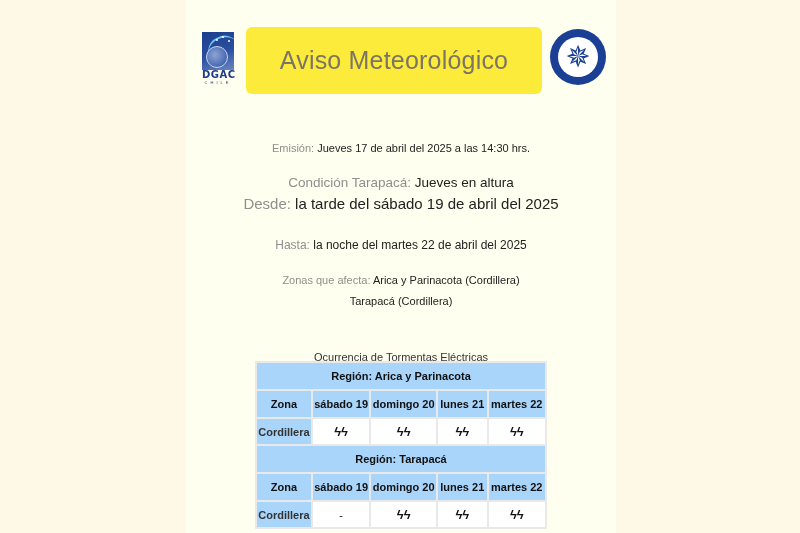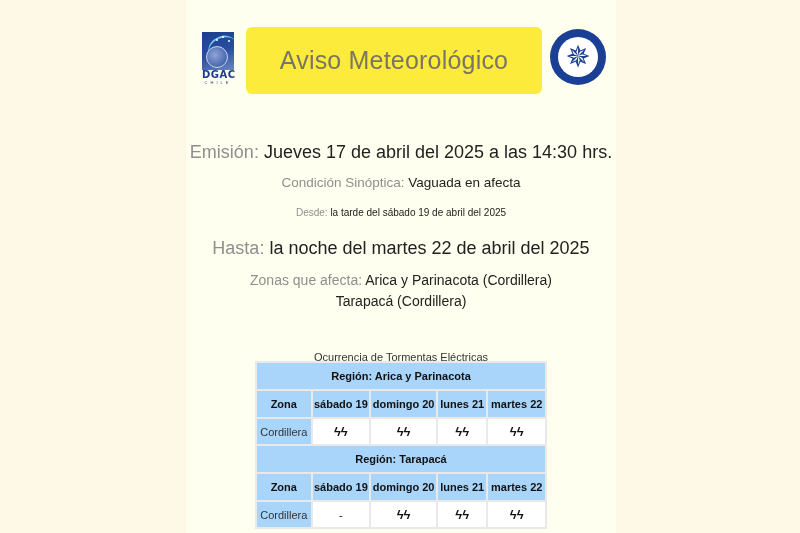--- a/index.html
+++ b/index.html
@@ -100,25 +100,25 @@
       text-align: center;
       white-space: nowrap;
     }
     .label { color: #8f8f8f; }
     .value { color: #222222; }
     .codigo { top: 85px; font-size: 13px; }
     .title {
       top: 106px; font-size: 22px; color: #111111;
     }
     .title .bolt { font-size: 18px; margin-right: 10px; font-weight: bold; }
-    .emision { top: 142px; font-size: 18px; }
+    .emision { top: 142px; font-size: 11px; }
     .condicion { top: 175px; font-size: 13.5px; }
-    .desde { top: 207px; font-size: 10px; }
-    .hasta { top: 238px; font-size: 18px; }
-    .zonas { top: 270px; font-size: 14px; line-height: 21px; }
+    .desde { top: 195px; font-size: 15px; }
+    .hasta { top: 238px; font-size: 12px; }
+    .zonas { top: 270px; font-size: 11px; line-height: 21px; }
     .table-caption {
       top: 351px; font-size: 11px; color: #333333;
     }
     .alert-table {
       position: absolute;
       left: 69px; top: 361px;
       width: 292px;
       border-collapse: collapse;
       font-size: 11px;
       background: #0f172a;
@@ -142,21 +142,21 @@
       font-weight: bold;
     }
     .alert-table .data-row td {
       height: 25px;
       background: #ffffff;
       color: #111111;
     }
     .alert-table .data-row td.zone {
       background: #a9d5fb;
       color: #333333;
-      font-weight: normal;
+      font-weight: bold;
     }
     .alert-table .bolt-cell { font-size: 13px; font-weight: bold; }
     .alert-table .dash-cell { color: #bbbbbb; }
   </style>
 </head>
 <body>
 
 <div class="page">
 
   <div class="header">
@@ -180,22 +180,22 @@
   </div>
 
 
 
   <div class="center-text emision">
     <span class="label">Emisión:</span>
     <span class="value">Jueves 17 de abril del 2025 a las 14:30 hrs.</span>
   </div>
 
   <div class="center-text condicion">
-    <span class="label">Condición Sinóptica:</span>
-    <span class="value">Vaguada en afecta</span>
+    <span class="label">Condición Tarapacá:</span>
+    <span class="value">Jueves en altura</span>
   </div>
 
   <div class="center-text desde">
     <span class="label">Desde:</span>
     <span class="value">la tarde del sábado 19 de abril del 2025</span>
   </div>
 
   <div class="center-text hasta">
     <span class="label">Hasta:</span>
     <span class="value">la noche del martes 22 de abril del 2025</span>

